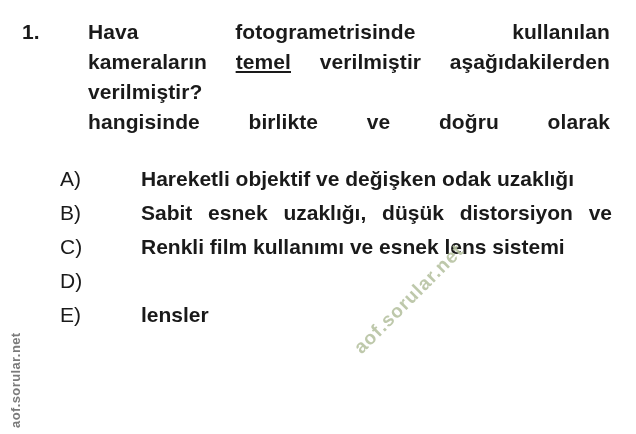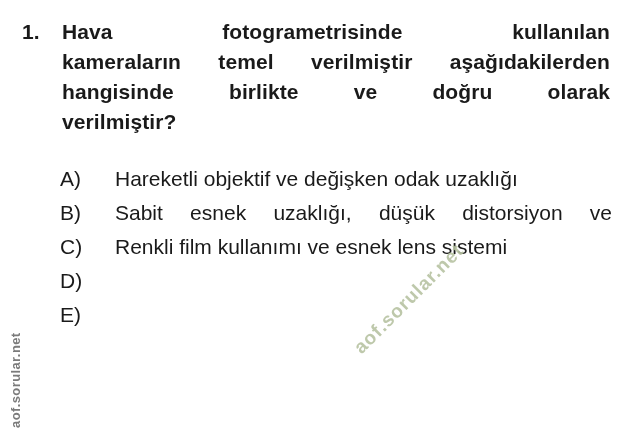--- a/index.html
+++ b/index.html
@@ -16,35 +16,36 @@
   .question {
     display: flex;
     margin: 17px 26px 0 22px;
     font-weight: bold;
     font-size: 21px;
     line-height: 30px;
     letter-spacing: 0.1px;
   }
   .q-num { flex: 0 0 40px; }
   .q-text { flex: 1; min-width: 0; }
-  .line { display: block; }
+  .line { display: block; margin-left: 26px; }
   .stretch { text-align: justify; text-align-last: justify; }
   .uline {
+    text-decoration: underline;
     text-decoration-thickness: 2px;
     text-underline-offset: 2px;
   }
   
   .options {
     margin: 26px 24px 0 60px;
     font-size: 21px;
     line-height: 31px;
   }
   .opt { display: flex; margin-bottom: 3px; }
   .opt-label { flex: 0 0 55px; }
-  .opt-text { flex: 1; min-width: 0; }
+  .opt-text { flex: 1; min-width: 0; font-weight: bold; }
   
   .wm-vertical {
     position: absolute;
     left: 8px;
     top: 428px;
     transform-origin: 0 0;
     transform: rotate(-90deg);
     font-size: 13px;
     font-weight: bold;
     color: #7b7b7b;
@@ -68,22 +69,22 @@
 </head>
 <body>
 
 <div class="page">
 
   <div class="question">
     <div class="q-num">1.</div>
     <div class="q-text">
       <span class="line stretch">Hava fotogrametrisinde kullanılan</span>
       <span class="line stretch"><span>kameraların </span><span class="uline">temel</span><span> verilmiştir aşağıdakilerden</span></span>
+      <span class="line">verilmiştir?</span>
       <span class="line stretch">hangisinde birlikte ve doğru olarak</span>
-      <span class="line">verilmiştir?</span>
     </div>
   </div>
 
   <div class="options">
 
     <div class="opt">
       <span class="opt-label">A)</span>
       <div class="opt-text">
         <span class="line">Hareketli objektif ve değişken odak uzaklığı</span>
       </div>
@@ -105,20 +106,21 @@
 
     <div class="opt">
       <span class="opt-label">D)</span>
       <div class="opt-text">
       </div>
     </div>
 
     <div class="opt">
       <span class="opt-label">E)</span>
       <div class="opt-text">
+        <span class="line">lensler</span>
       </div>
     </div>
 
   </div>
 
   <div class="wm-diagonal">aof.sorular.net</div>
   <div class="wm-vertical">aof.sorular.net</div>
 
 </div>
 

